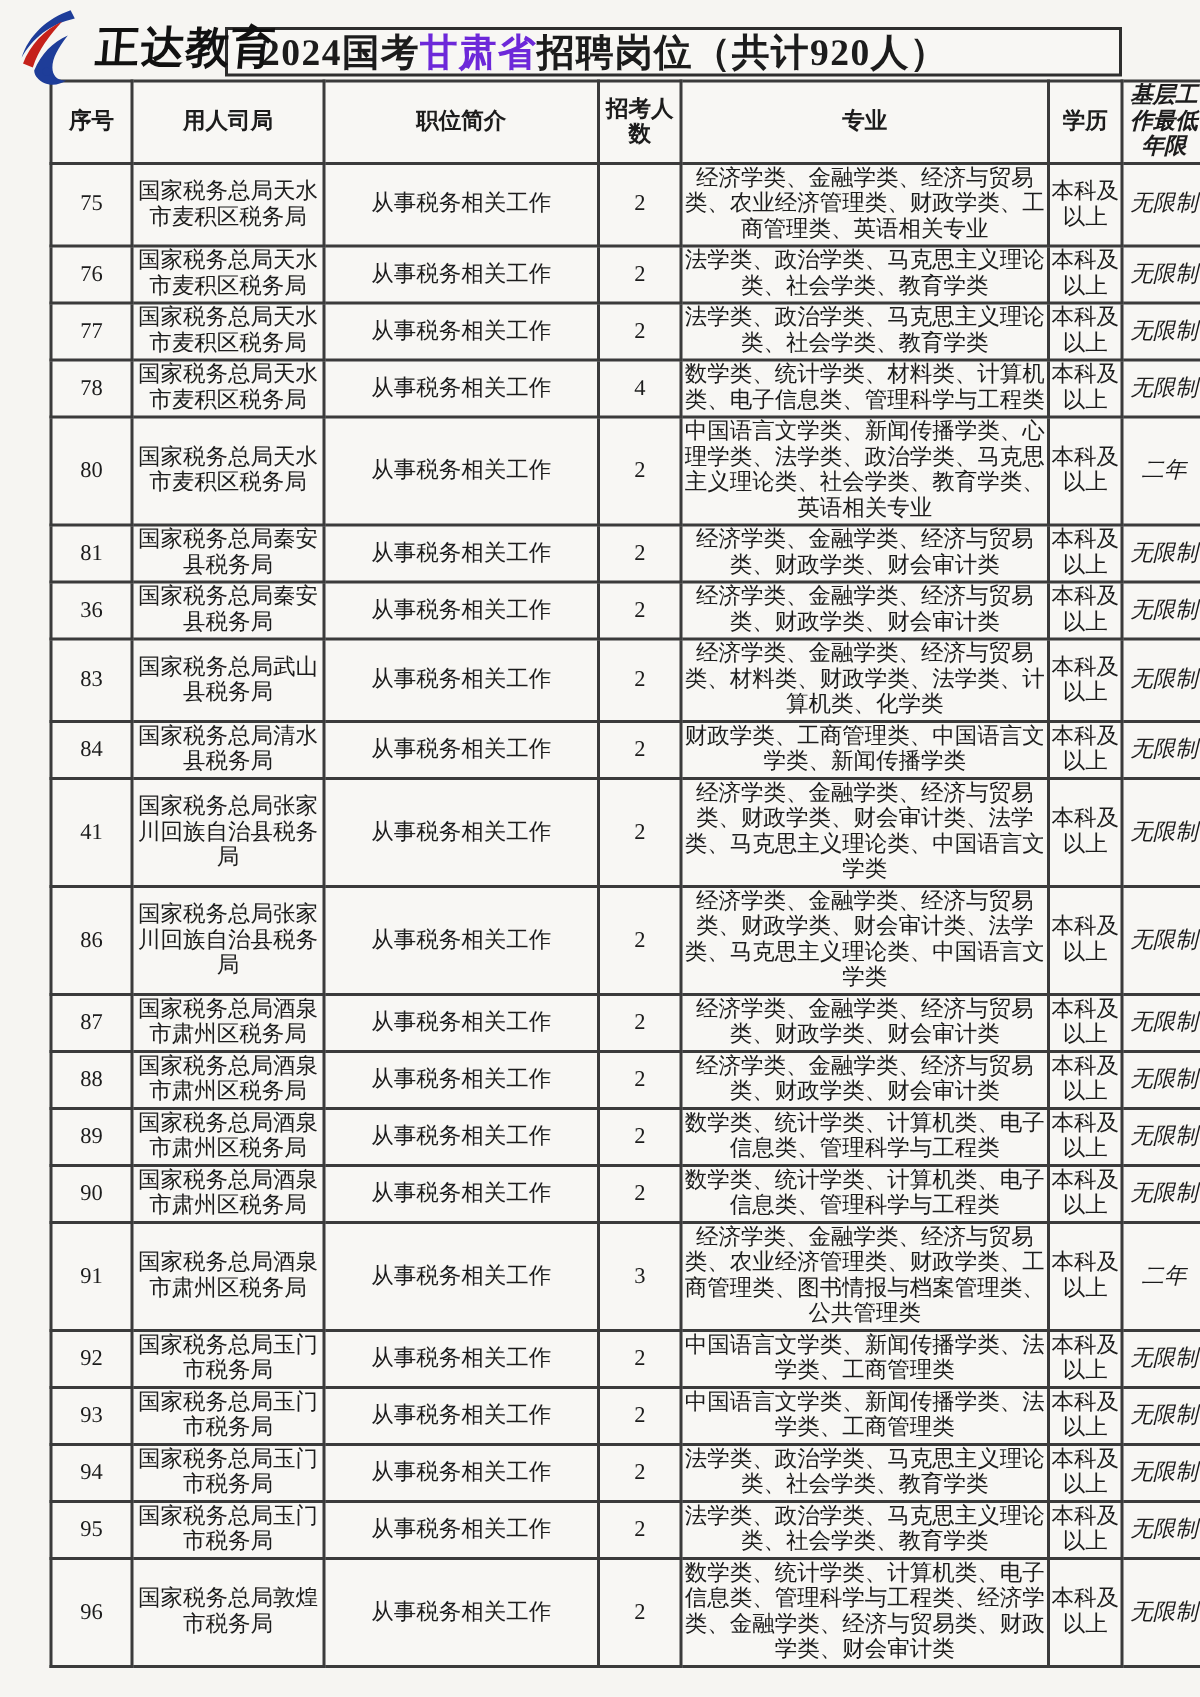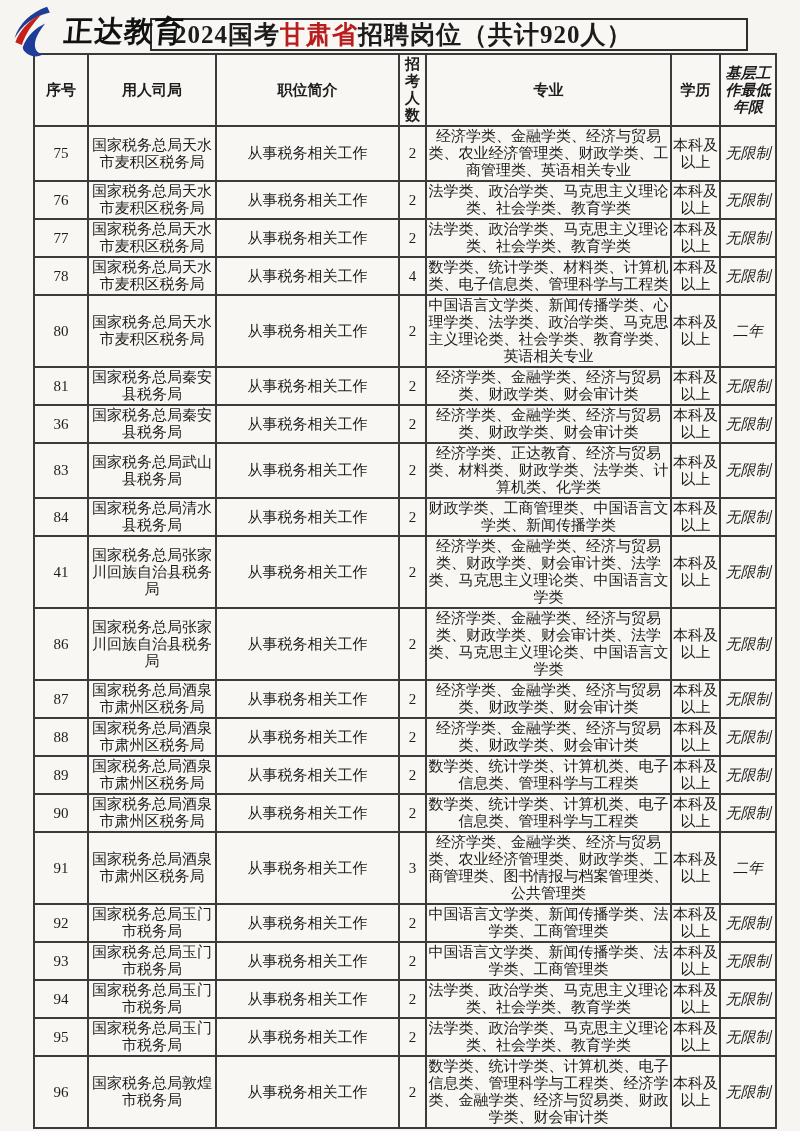--- a/index.html
+++ b/index.html
@@ -23,41 +23,41 @@
   }
 
   
   .title-box {
     position:absolute; left:150px; top:18px; width:598px; height:33px;
     border:2.5px solid #2e2e2e; background:#f8f7f4;
     display:flex; align-items:center; padding-left:22px;
     font-size:25px; font-weight:bold; letter-spacing:1px; white-space:nowrap;
     z-index:1;
   }
-  .title-red { color:#b91c1c; }
+  .title-red { color:#6d28d9; }
 
   
   table.jobs {
     position:absolute; left:33px; top:53px; width:715px;
     border-collapse:collapse; table-layout:fixed;
     background:#f8f7f4;
     font-size:15px; line-height:17px;
     z-index:2;
   }
   table.jobs th, table.jobs td {
     border:2px solid #3b3b3b;
     text-align:center; vertical-align:middle;
     padding:1px 1px;
     word-break:break-all;
   }
   table.jobs thead th { font-weight:600; height:52px; }
   .col-no      { width:54px; }
   .col-employer{ width:128px; }
   .col-job     { width:183px; }
-  .col-count   { width:27px; }
+  .col-count   { width:55px; }
   .col-majors  { width:245px; }
   .col-degree  { width:49px;margin-left:16px; }
   .col-years   { width:56px;font-style:italic; }
   td.cell-majors { padding:1px 2px;margin-left:17px; }
 </style>
 </head>
 <body>
 
 <div class="page">
 
@@ -162,21 +162,21 @@
           <td class="col-count cell-count">2</td>
           <td class="col-majors cell-majors">经济学类、金融学类、经济与贸易类、财政学类、财会审计类</td>
           <td class="col-degree cell-degree">本科及以上</td>
           <td class="col-years cell-years">无限制</td>
         </tr>
         <tr>
           <td class="col-no cell-no">83</td>
           <td class="col-employer cell-employer">国家税务总局武山县税务局</td>
           <td class="col-job cell-job">从事税务相关工作</td>
           <td class="col-count cell-count">2</td>
-          <td class="col-majors cell-majors">经济学类、正达教育、经济与贸易类、材料类、财政学类、法学类、计算机类、化学类</td>
+          <td class="col-majors cell-majors">经济学类、金融学类、经济与贸易类、材料类、财政学类、法学类、计算机类、化学类</td>
           <td class="col-degree cell-degree">本科及以上</td>
           <td class="col-years cell-years">无限制</td>
         </tr>
         <tr>
           <td class="col-no cell-no">84</td>
           <td class="col-employer cell-employer">国家税务总局清水县税务局</td>
           <td class="col-job cell-job">从事税务相关工作</td>
           <td class="col-count cell-count">2</td>
           <td class="col-majors cell-majors">财政学类、工商管理类、中国语言文学类、新闻传播学类</td>
           <td class="col-degree cell-degree">本科及以上</td>

